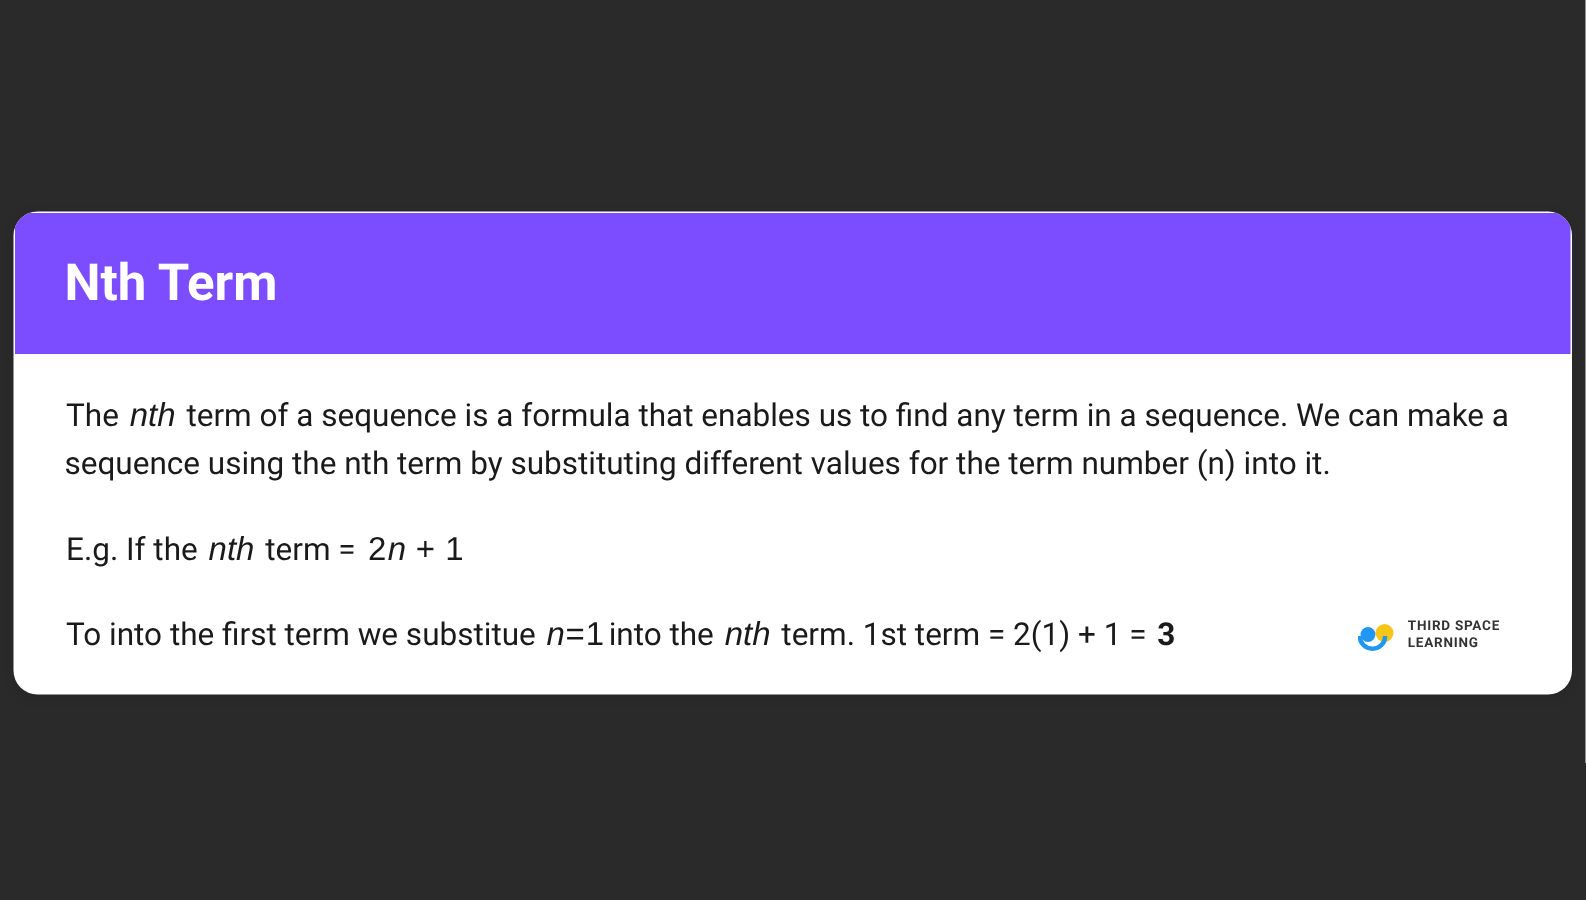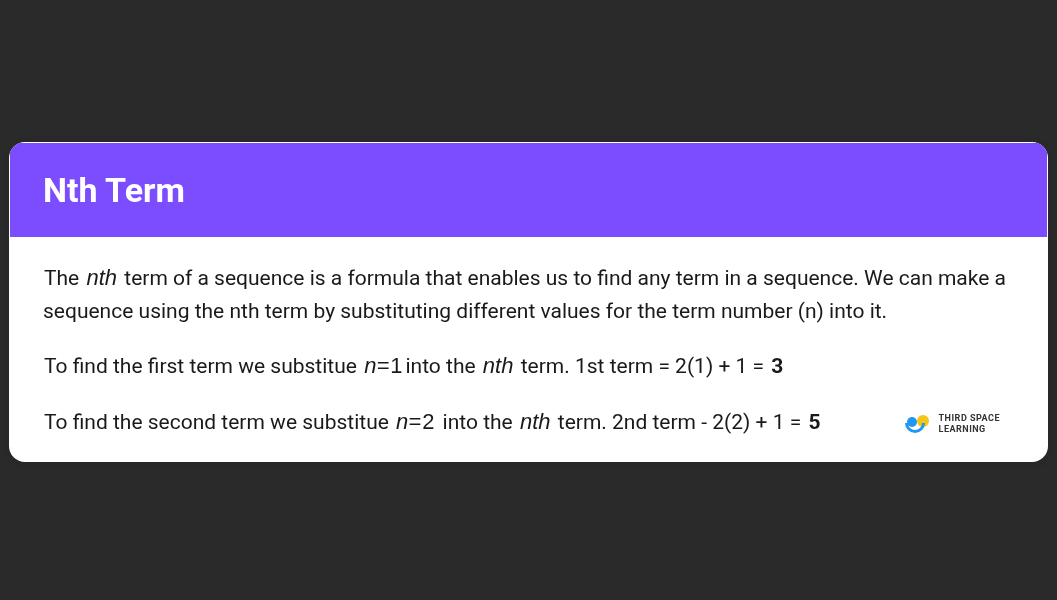--- a/index.html
+++ b/index.html
@@ -111,28 +111,28 @@
 <div class="card">
   <div class="header">
     <h1>Nth Term</h1>
   </div>
   <div class="content">
 
     <p class="para">
       <span>The </span><span class="math">nth</span><span> term of a sequence is a formula that enables us to find any term in a sequence. We can make a sequence using the nth term by substituting different values for the term number (n) into it.</span>
     </p>
 
-
     <p class="para">
-      <span>To find the first term we substitue  </span><span class="math">n=<span class="math-num">1</span></span><span>into the </span><span class="math">nth</span><span> term. 1st term = 2(1) + 1 = </span><span class="bold">3</span>
+      <span>E.g. If the </span><span class="math">nth</span><span> term = </span><span class="math"><span class="math-num">2</span>n + <span class="math-num">1</span></span>
     </p>
 
     <p class="para">
-      <span>To find the second term we substitue </span><span class="math">n=<span class="math-num">2</span></span><span> into the </span><span class="math">nth</span><span> term. 2nd term - 2(2) + 1 = </span><span class="bold">5</span>
+      <span>To into the first term we substitue  </span><span class="math">n=<span class="math-num">1</span></span><span>into the </span><span class="math">nth</span><span> term. 1st term = 2(1) + 1 = </span><span class="bold">3</span>
     </p>
+
 
 
     <div class="logo">
       <div class="logo-icon">
         <div class="dot dot-blue1"></div>
         <div class="dot dot-yellow"></div>
         <div class="curve"></div>
       </div>
       <div class="logo-text">
         <div>THIRD SPACE</div>

